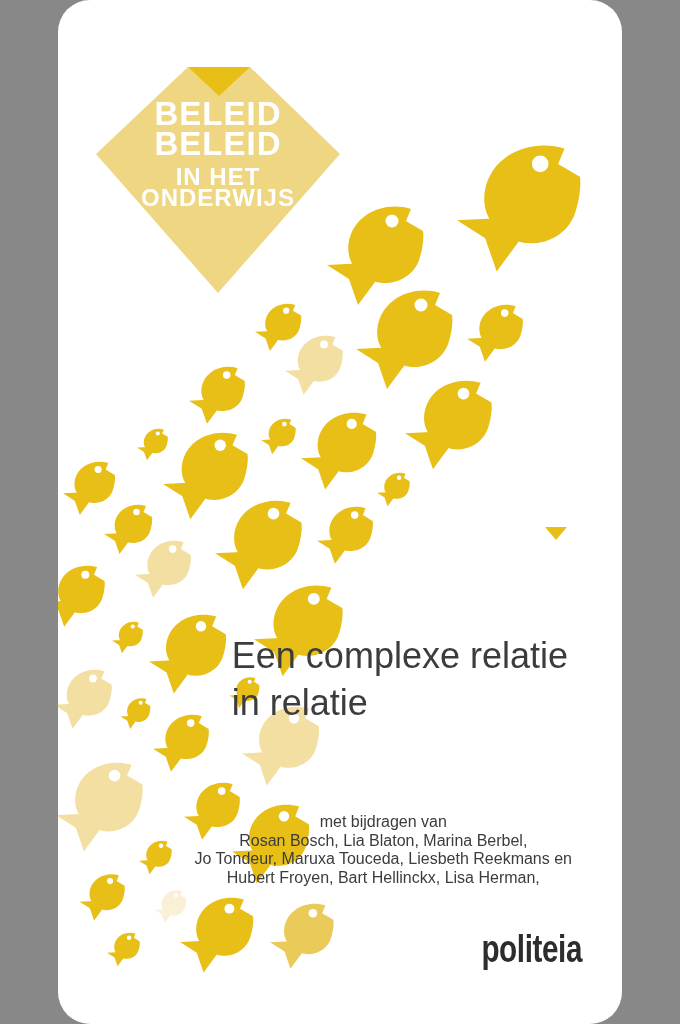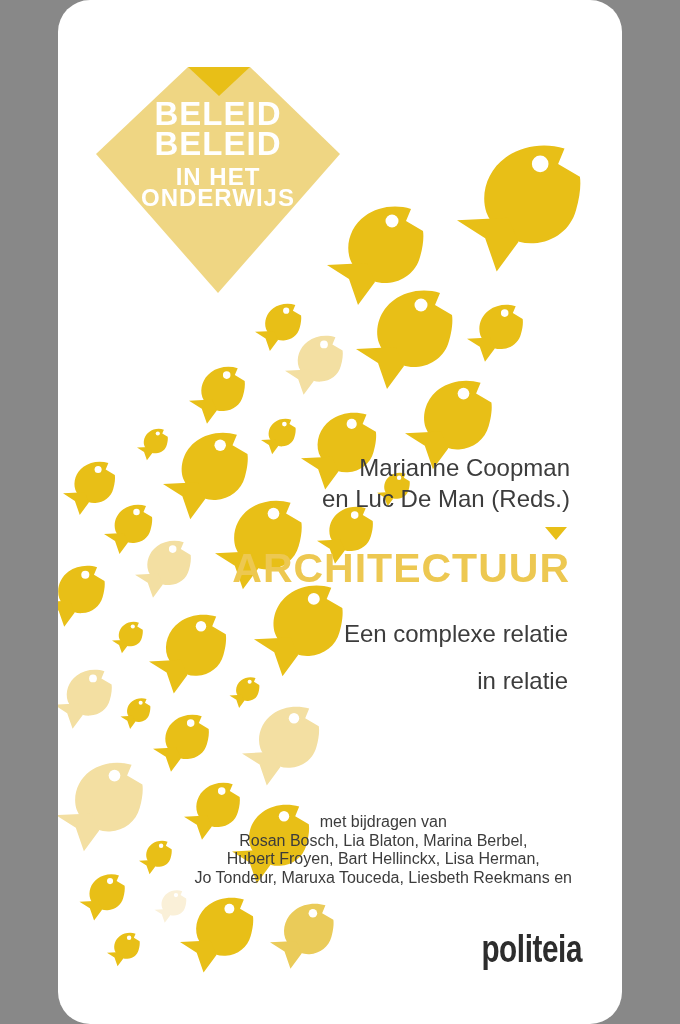--- a/index.html
+++ b/index.html
@@ -27,22 +27,22 @@
     position:absolute;top:527px;right:55px;width:0;height:0;
     border-left:11px solid transparent;border-right:11px solid transparent;
     border-top:13px solid var(--c-yellow,#E8BF17);
   }
   .title{
     position:absolute;right:52px;top:548px;text-align:right;
     font-size:41px;line-height:41px;font-weight:bold;letter-spacing:1px;
     color:var(--c-title,#EDC851);
   }
   .subtitle{
-    position:absolute;right:54px;top:610px;text-align:right;
-    font-size:24px;line-height:47px;color:var(--c-text,#3C3C3C);
+    position:absolute;right:54px;top:632px;
+    font-size:36px;line-height:47px;color:var(--c-text,#3C3C3C);
   }
   .contributors{
     position:absolute;right:50px;top:813px;text-align:center;
     font-size:16px;line-height:18.5px;color:var(--c-text,#3C3C3C);
   }
   .logo{
     position:absolute;right:40px;top:928px;
     font-size:38px;font-weight:bold;color:var(--c-logo,#2D2D2D);
     transform:scaleX(0.78);transform-origin:100% 50%;
     letter-spacing:-0.5px;
@@ -114,38 +114,33 @@
       </g>
   </svg>
 
   <div class="badge-text">
     <div class="badge-lg">BELEID</div>
     <div class="badge-lg">BELEID</div>
     <div class="badge-sm first">IN HET</div>
     <div class="badge-sm">ONDERWIJS</div>
   </div>
 
-  <div class="authors">
-    <div>Marianne Coopman</div>
-    <div>en Luc De Man (Reds.)</div>
-  </div>
 
   <div class="title-triangle"></div>
 
   <div class="title">
-    <div>ARCHITECTUUR</div>
   </div>
 
   <div class="subtitle">
     <div>Een complexe relatie</div>
     <div>in relatie</div>
   </div>
 
   <div class="contributors">
     <div>met bijdragen van</div>
     <div>Rosan Bosch, Lia Blaton, Marina Berbel,</div>
+    <div>Jo Tondeur, Maruxa Touceda, Liesbeth Reekmans en</div>
     <div>Hubert Froyen, Bart Hellinckx, Lisa Herman,</div>
-    <div>Jo Tondeur, Maruxa Touceda, Liesbeth Reekmans en</div>
   </div>
 
   <div class="logo">politeia</div>
 
 </div>
 
 </body></html>

